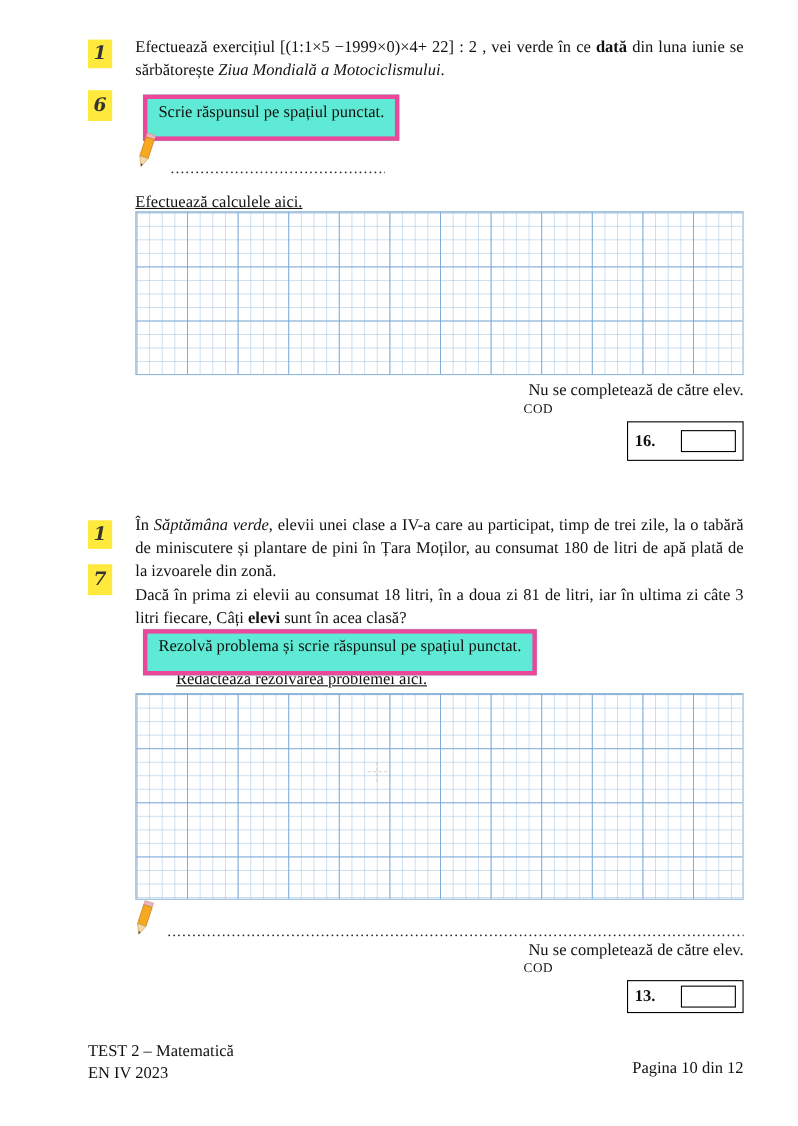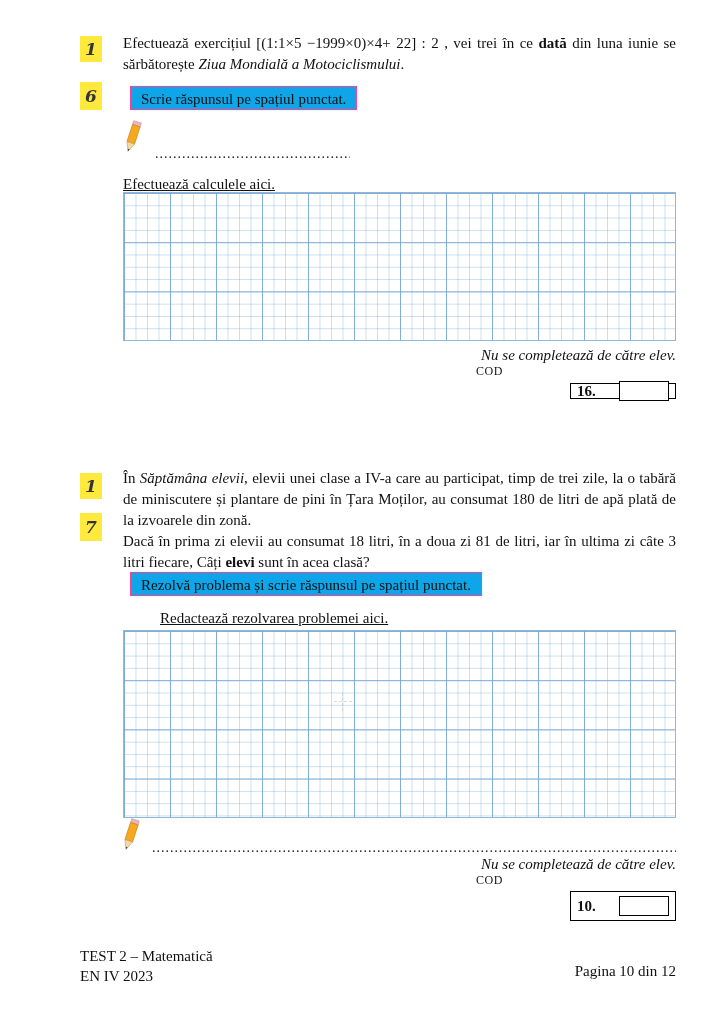--- a/index.html
+++ b/index.html
@@ -20,25 +20,25 @@
   .stmt .bd{font-weight:bold;}
   .badge{
     width:22px;height:26px;
     background:#ffe93d;
     display:flex;align-items:center;justify-content:center;
     font-family:"DejaVu Serif", serif;
     font-style:italic;font-weight:bold;
     font-size:17px;color:#333;
   }
   .instr-box{
-    border:1px solid #ec4899;
+    border:4px solid #ec4899;
     box-shadow:0 0 2px rgba(120,160,200,0.35);
-    background:#0ea5e9;
+    background:#5eead4;
     font-size:15px;
-    padding:4px 10px 1px 10px;
+    padding:4px 10px 13px 10px;
     white-space:nowrap;
   }
   .grid{
     border:1px solid #8fb7da;
     background-color:#fff;
     background-image:
       linear-gradient(to right, rgba(120,170,215,0.38) 1px, transparent 1px),
       linear-gradient(to bottom, rgba(120,170,215,0.38) 1px, transparent 1px),
       linear-gradient(to right, rgba(95,150,205,0.75) 1px, transparent 1px),
       linear-gradient(to bottom, rgba(95,150,205,0.75) 1px, transparent 1px);
@@ -46,21 +46,21 @@
       11.5px 12.3px,
       11.5px 12.3px,
       46px 49.2px,
       46px 49.2px;
   }
   .dots{
     font-size:14px;letter-spacing:1px;color:#222;
     white-space:nowrap;overflow:hidden;
   }
   .note{
-    font-size:15px;font-style:italic;text-align:right;
+    font-size:15px;text-align:right;
   }
   .cod-label{
     font-size:12px;text-align:left;letter-spacing:0.5px;
   }
   .cod-box{
     border:1.3px solid #000;
     display:flex;align-items:center;
     padding:0 6px;
     box-sizing:border-box;
   }
@@ -92,21 +92,21 @@
 <div class="page">
 
   <div class="abs badge" style="left:80px;top:36px;">
     <span>1</span>
   </div>
   <div class="abs badge" style="left:80px;top:82px;height:28px;">
     <span>6</span>
   </div>
 
   <div class="abs stmt" style="left:123px;top:33px;width:553px;">
-    <span>Efectuează exercițiul </span><span>[(1:1×5 −1999×0)×4+ 22] : 2 </span><span>, vei trei în ce </span><span class="bd">dată</span><span> din luna iunie se sărbătorește </span><span class="it">Ziua Mondială a Motociclismului</span><span>.</span>
+    <span>Efectuează exercițiul </span><span>[(1:1×5 −1999×0)×4+ 22] : 2 </span><span>, vei verde în ce </span><span class="bd">dată</span><span> din luna iunie se sărbătorește </span><span class="it">Ziua Mondială a Motociclismului</span><span>.</span>
   </div>
 
   <div class="abs instr-box" style="left:130px;top:86px;">
     <span>Scrie răspunsul pe spațiul punctat.</span>
   </div>
 
   <div class="abs pencil" style="left:124px;top:120px;">
     <svg width="16" height="34" viewBox="0 0 16 34">
       <rect x="4" y="1" width="8" height="4" fill="#e8b4c8" stroke="#c98" stroke-width="0.6"></rect>
       <rect x="4" y="5" width="8" height="18" fill="#f6a821" stroke="#c77d10" stroke-width="0.6"></rect>
@@ -117,34 +117,34 @@
 
   <div class="abs dots" style="left:155px;top:146px;width:195px;">..................................................</div>
 
   <div class="abs work-label" style="left:123px;top:176px;">Efectuează calculele aici.</div>
 
   <div class="abs grid" style="left:123px;top:192px;width:551px;height:147px;"></div>
 
   <div class="abs note" style="left:376px;top:347px;width:300px;">Nu se completează de către elev.</div>
   <div class="abs cod-label" style="left:476px;top:364px;width:200px;">COD</div>
 
-  <div class="abs cod-box" style="left:570px;top:383px;width:106px;height:16px;">
+  <div class="abs cod-box" style="left:570px;top:383px;width:106px;height:36px;">
     <span class="cod-num">16.</span>
     <span class="cod-field"></span>
   </div>
 
   <div class="abs badge" style="left:80px;top:473px;">
     <span>1</span>
   </div>
   <div class="abs badge" style="left:80px;top:513px;height:28px;">
     <span>7</span>
   </div>
 
   <div class="abs stmt" style="left:123px;top:468px;width:553px;">
-    <span>În </span><span class="it">Săptămâna elevii</span><span>, elevii unei clase a IV-a care au participat, timp de trei zile, la o tabără de miniscutere și plantare de pini în Țara Moților, au consumat 180 de litri de apă plată de la izvoarele din zonă.</span><br>
+    <span>În </span><span class="it">Săptămâna verde</span><span>, elevii unei clase a IV-a care au participat, timp de trei zile, la o tabără de miniscutere și plantare de pini în Țara Moților, au consumat 180 de litri de apă plată de la izvoarele din zonă.</span><br>
     <span>Dacă în prima zi elevii au consumat 18 litri, în a doua zi 81 de litri, iar în ultima zi câte 3 litri fiecare, Câți </span><span class="bd">elevi</span><span> sunt în acea clasă?</span>
   </div>
 
   <div class="abs work-label" style="left:160px;top:610px;">Redactează rezolvarea problemei aici.</div>
 
   <div class="abs instr-box" style="left:130px;top:572px;">
     <span>Rezolvă problema și scrie răspunsul pe spațiul punctat.</span>
   </div>
 
   <div class="abs grid" style="left:123px;top:630px;width:551px;height:186px;">
@@ -159,21 +159,21 @@
       <polygon points="7,29.5 9,29.5 8,32" fill="#444"></polygon>
     </svg>
   </div>
 
   <div class="abs dots" style="left:152px;top:840px;width:524px;">........................................................................................................................................</div>
 
   <div class="abs note" style="left:376px;top:856px;width:300px;">Nu se completează de către elev.</div>
   <div class="abs cod-label" style="left:476px;top:873px;width:200px;">COD</div>
 
   <div class="abs cod-box" style="left:570px;top:891px;width:106px;height:30px;">
-    <span class="cod-num">10.</span>
+    <span class="cod-num">13.</span>
     <span class="cod-field"></span>
   </div>
 
   <div class="abs footer-text" style="left:80px;top:946px;">
     <span>TEST 2 – </span><span class="stmt it" style="">Matematică</span><br>
     <span>EN IV 2023</span>
   </div>
   <div class="abs footer-text" style="left:476px;top:962px;width:200px;text-align:right;">Pagina 10 din 12</div>
 
 </div>

